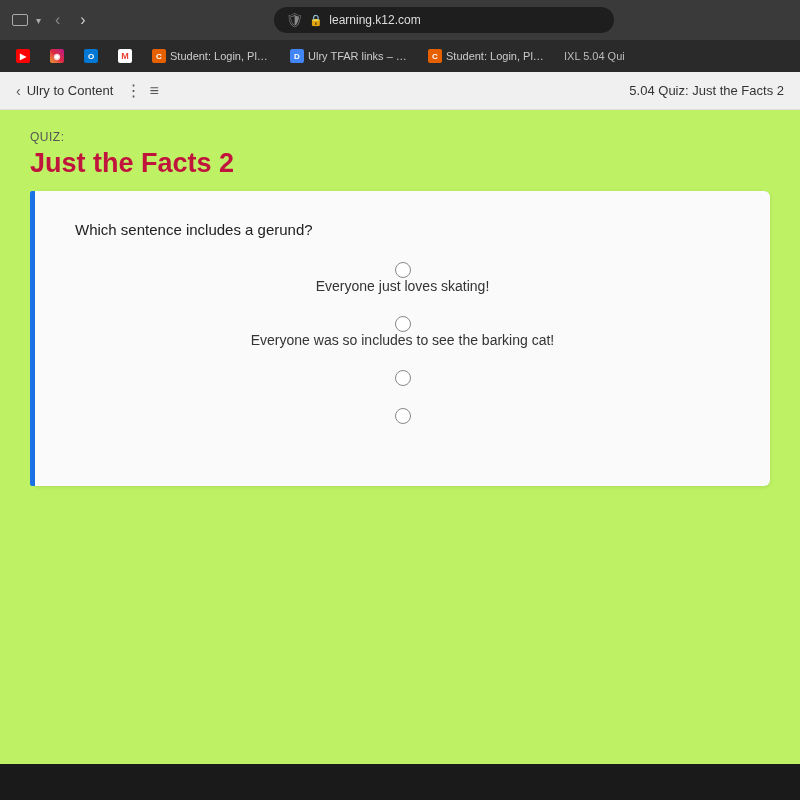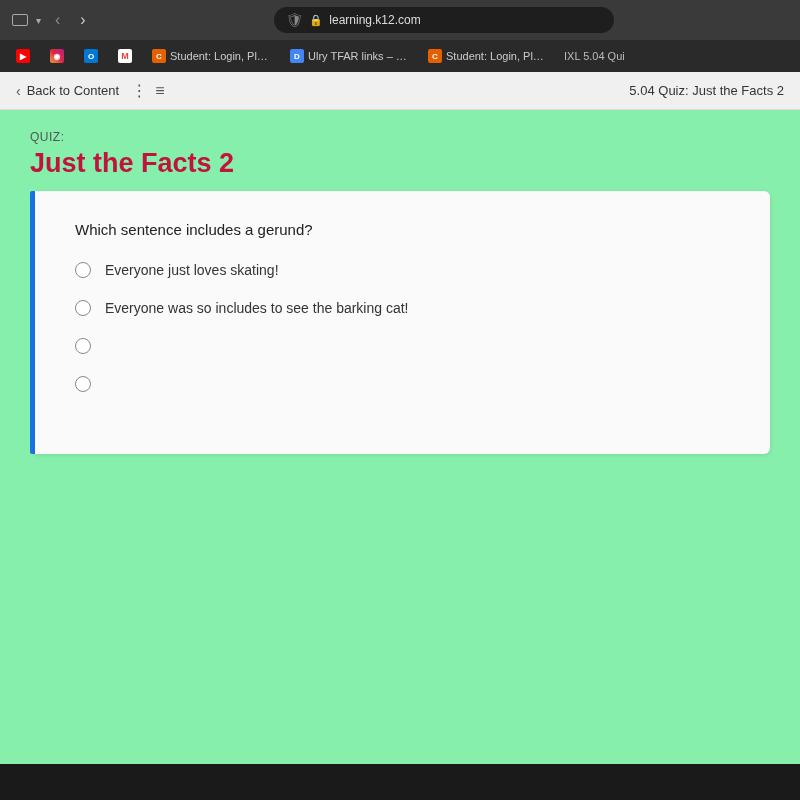--- a/index.html
+++ b/index.html
@@ -175,21 +175,21 @@
     }
 
     .toolbar-title {
       margin-left: auto;
       font-size: 13px;
       color: #333;
     }
 
     
     .page-content {
-      background: #86efac;
+      background: #bef264;
       min-height: calc(800px - 146px);
       padding: 20px 30px;
       position: relative;
     }
 
     .quiz-label {
       font-size: 12px;
       color: #555;
       text-transform: uppercase;
       letter-spacing: 0.5px;
@@ -227,23 +227,23 @@
     .question-text {
       font-size: 15px;
       color: #222;
       margin-bottom: 24px;
       font-weight: 400;
     }
 
     .answer-option {
       display: flex;
       align-items: center;
-      gap: 14px;
       margin-bottom: 22px;
       cursor: pointer;
+      flex-direction: column;
     }
 
     .radio-circle {
       width: 16px;
       height: 16px;
       border-radius: 50%;
       border: 1.5px solid #888;
       background: white;
       flex-shrink: 0;
     }
@@ -298,21 +298,21 @@
       <span class="tab-favicon canvas2">C</span>
       <span class="tab-label">Student: Login, Please Sig...</span>
     </div>
     <span class="tab-extra">IXL  5.04 Qui</span>
   </div>
 </div>
 
 <div class="page-toolbar">
   <a class="back-to-content">
     <span class="chevron-left">‹</span>
-    <span>Back to Content</span>
+    <span>Ulry to Content</span>
   </a>
   <span class="dots-menu">⋮</span>
   <span class="hamburger">≡</span>
   <span class="toolbar-title">5.04 Quiz: Just the Facts 2</span>
 </div>
 
 <div class="page-content">
   <div class="quiz-label">QUIZ:</div>
   <div class="quiz-title">Just the Facts 2</div>
 

